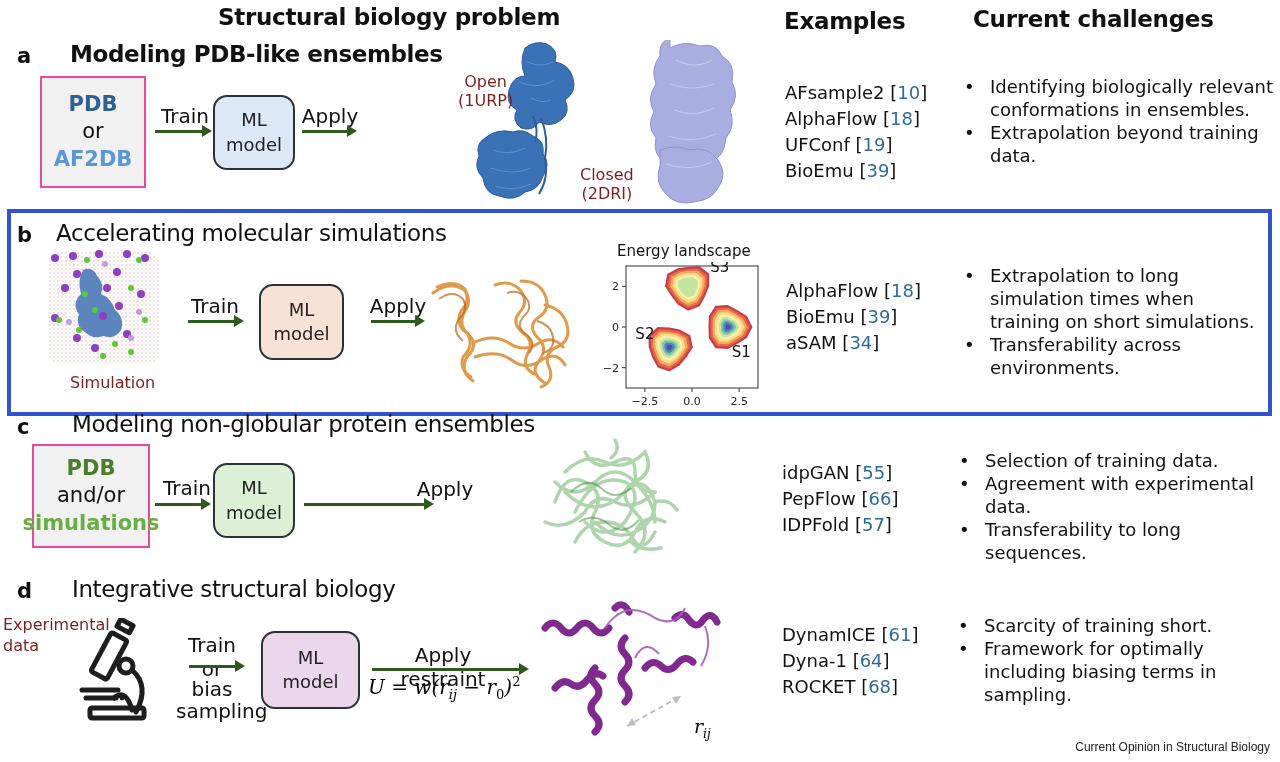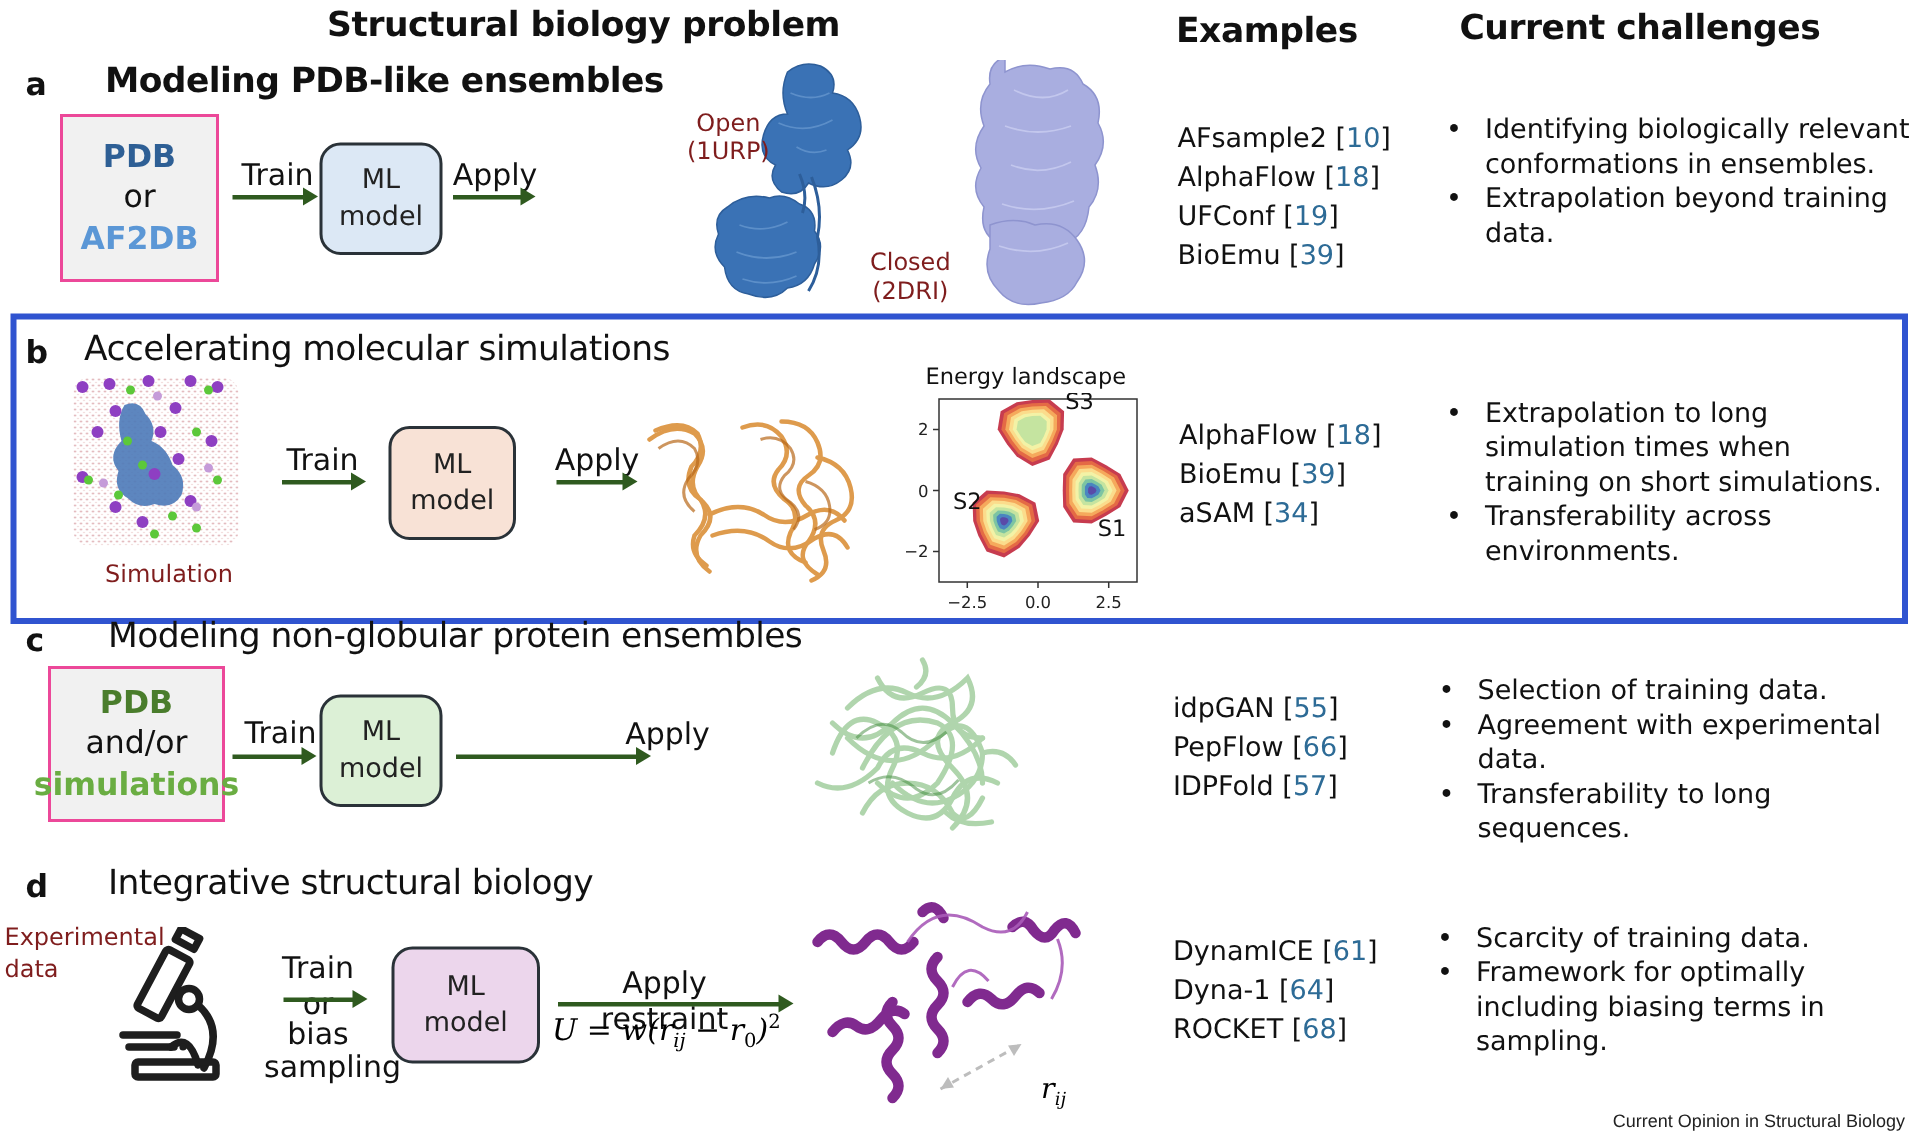--- a/index.html
+++ b/index.html
@@ -368,18 +368,18 @@
     <span>r</span><sub style="font-size:12px;">ij</sub>
   </div>
 
   <div class="abs examples" style="left:782px; top:622px;">
     <div><span>DynamICE</span> [<span class="ref">61</span>]</div>
     <div><span>Dyna-1</span> [<span class="ref">64</span>]</div>
     <div><span>ROCKET</span> [<span class="ref">68</span>]</div>
   </div>
 
   <ul class="abs challenges" style="left:956px; top:614px; width:315px;">
-    <li>Scarcity of training data.</li>
+    <li>Scarcity of training short.</li>
     <li>Framework for optimally including biasing terms in sampling.</li>
   </ul>
 </div>
 
 <div class="abs credit" style="right:10px; top:740px;">Current Opinion in Structural Biology</div>
 
 </body></html>

